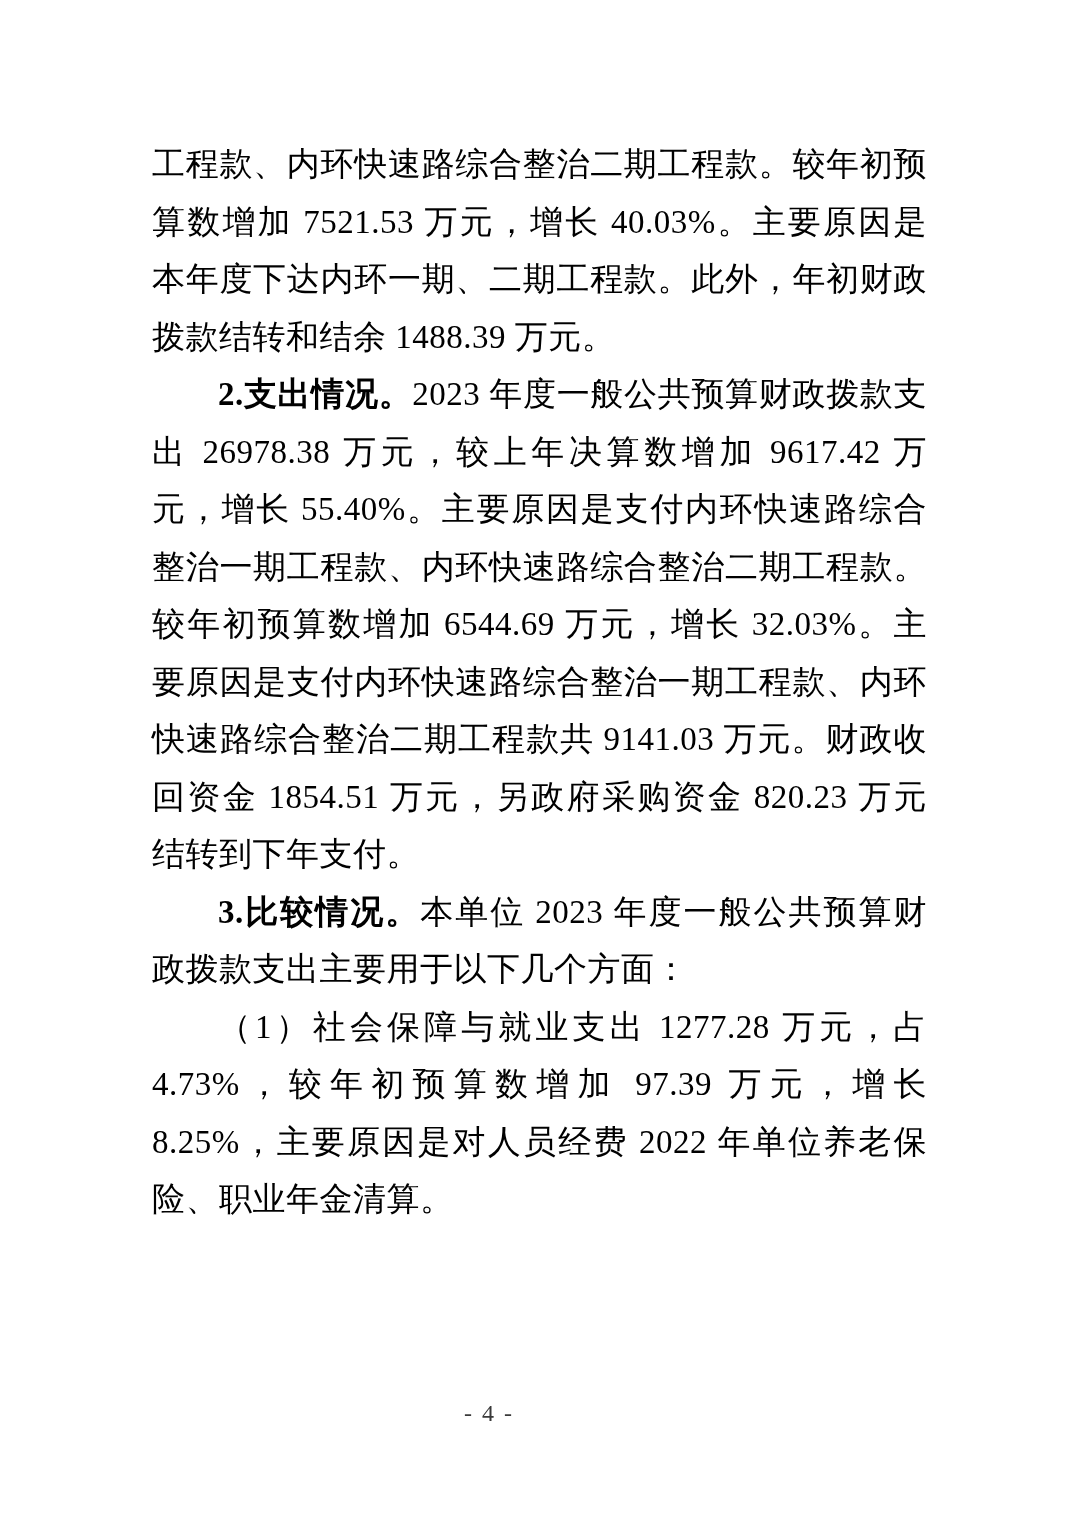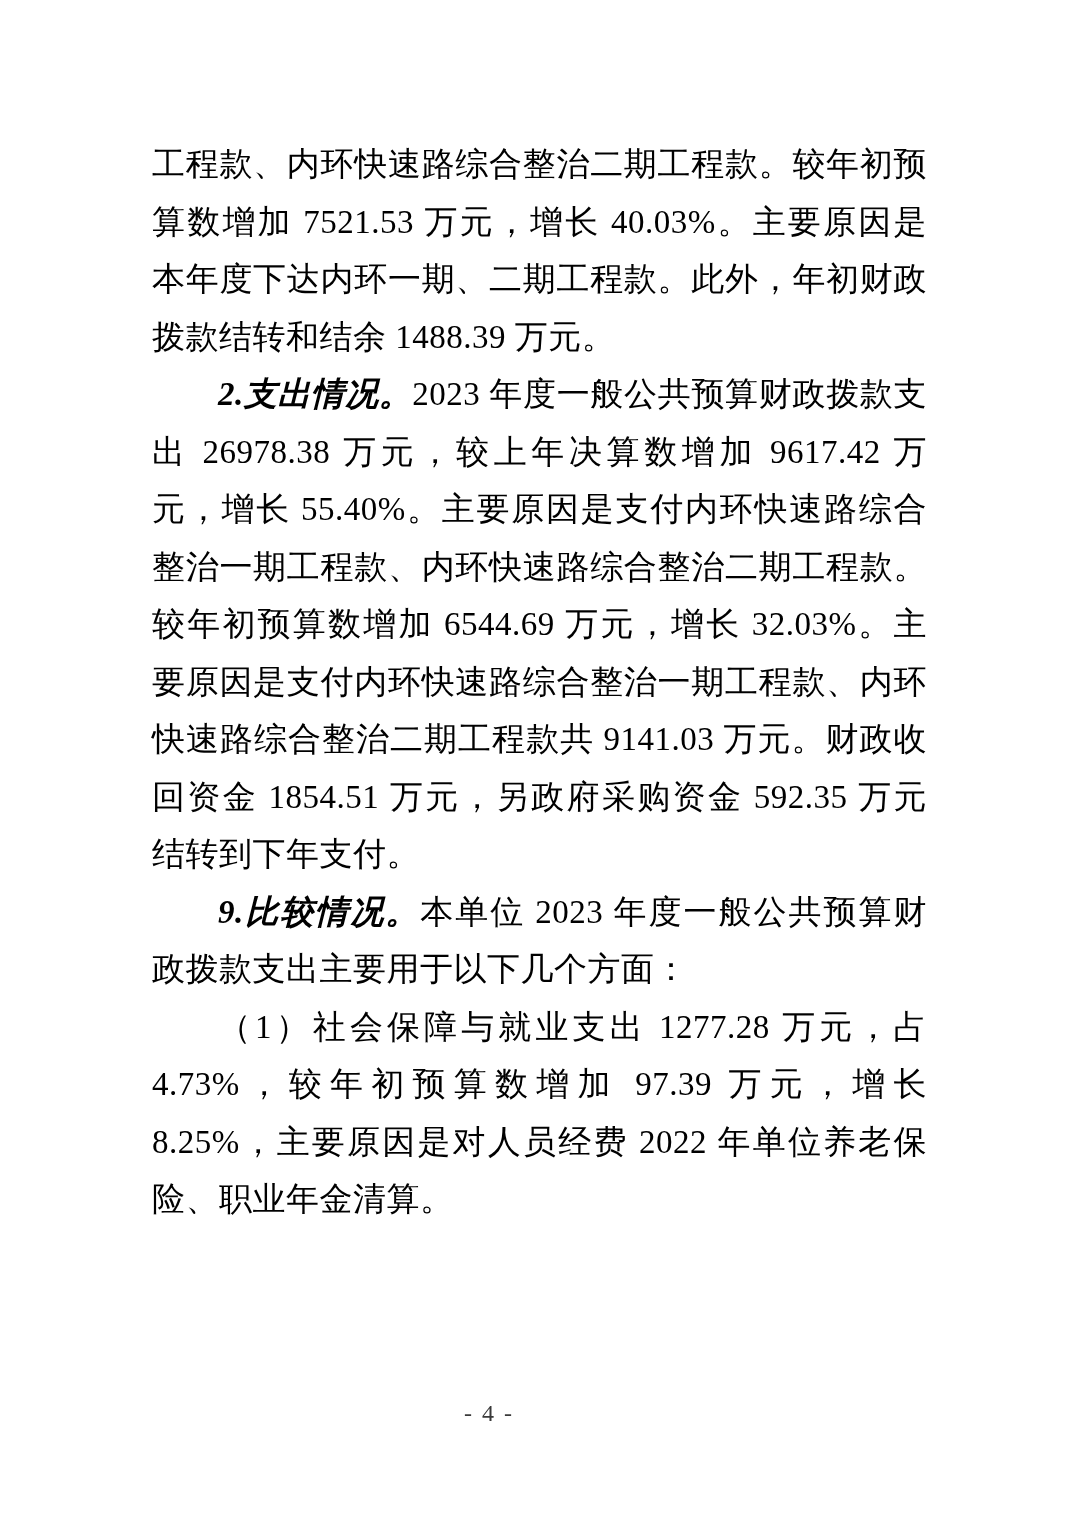--- a/index.html
+++ b/index.html
@@ -29,21 +29,20 @@
     line-height: 57.5px;
     text-align: justify;
     text-justify: inter-ideograph;
     letter-spacing: 0.5px;
   }
   p.para.indent {
     text-indent: 2em;
   }
   .lead {
     font-weight: bold;
-    font-style: italic;
   }
   .page-footer {
     position: absolute;
     left: 0;
     width: 100%;
     top: 1400px;
     text-align: center;
     font-size: 24px;
     color: #3a3a3a;
     font-family: "Liberation Serif", "DejaVu Serif", serif;
@@ -51,23 +50,23 @@
   }
 </style>
 </head>
 <body>
 
 <div class="page">
   <div class="content">
 
     <p class="para"><span>工程款、内环快速路综合整治二期工程款。较年初预算数增加 7521.53 万元，增长 40.03%。主要原因是本年度下达内环一期、二期工程款。此外，年初财政拨款结转和结余 1488.39 万元。</span></p>
 
-    <p class="para indent"><span class="lead">2.支出情况。</span><span>2023 年度一般公共预算财政拨款支出 26978.38 万元，较上年决算数增加 9617.42 万元，增长 55.40%。主要原因是支付内环快速路综合整治一期工程款、内环快速路综合整治二期工程款。较年初预算数增加 6544.69 万元，增长 32.03%。主要原因是支付内环快速路综合整治一期工程款、内环快速路综合整治二期工程款共 9141.03 万元。财政收回资金 1854.51 万元，另政府采购资金 592.35 万元结转到下年支付。</span></p>
+    <p class="para indent"><span class="lead">2.支出情况。</span><span>2023 年度一般公共预算财政拨款支出 26978.38 万元，较上年决算数增加 9617.42 万元，增长 55.40%。主要原因是支付内环快速路综合整治一期工程款、内环快速路综合整治二期工程款。较年初预算数增加 6544.69 万元，增长 32.03%。主要原因是支付内环快速路综合整治一期工程款、内环快速路综合整治二期工程款共 9141.03 万元。财政收回资金 1854.51 万元，另政府采购资金 820.23 万元结转到下年支付。</span></p>
 
 
-    <p class="para indent"><span class="lead">9.比较情况。</span><span>本单位 2023 年度一般公共预算财政拨款支出主要用于以下几个方面：</span></p>
+    <p class="para indent"><span class="lead">3.比较情况。</span><span>本单位 2023 年度一般公共预算财政拨款支出主要用于以下几个方面：</span></p>
 
     <p class="para indent"><span>（1）社会保障与就业支出 1277.28 万元，占 4.73%，较年初预算数增加 97.39 万元，增长 8.25%，主要原因是对人员经费 2022 年单位养老保险、职业年金清算。</span></p>
 
   </div>
 
   <div class="page-footer"><span>- 4 -</span></div>
 </div>
 
 </body></html>

